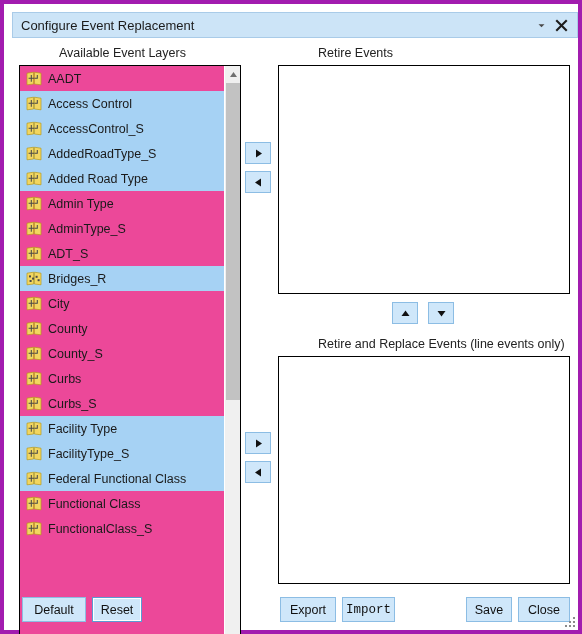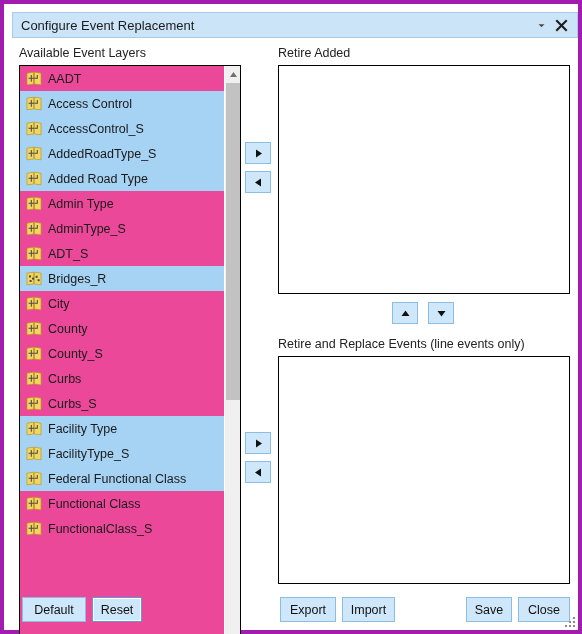--- a/index.html
+++ b/index.html
@@ -58,20 +58,21 @@
     flex: 0 0 auto;
   }
   .tb-btn svg { display: block; }
 
   
   .section-label {
     position: absolute;
     font-size: 12.5px;
     color: #222222;
     white-space: nowrap;
+    margin-left: 40px;
   }
 
   
   #available-list {
     position: absolute;
     left: 15px; top: 61px;
     width: 222px;
     height: 586px;
     box-sizing: border-box;
     border: 1px solid #000000;
@@ -177,21 +178,21 @@
     padding: 0 22px;
     white-space: nowrap;
   }
   .btn.focused {
     border: 1px solid #5a9bd4;
     box-shadow: inset 0 0 0 1px #ffffff;
   }
   #btn-default { left: 18px;  top: 593px; width: 64px; }
   #btn-reset   { left: 88px;  top: 593px; width: 50px; }
   #btn-export  { left: 276px; top: 593px; width: 56px; }
-  #btn-import  { left: 338px; top: 593px; width: 53px; }
+  #btn-import  { left: 338px; top: 593px; width: 53px; font-family: Liberation Mono, monospace; }
   #btn-save    { left: 462px; top: 593px; width: 46px; }
   #btn-close   { left: 514px; top: 593px; width: 52px; }
 
   
   #resize-grip {
     position: absolute;
     right: 2px; bottom: 2px;
     width: 12px; height: 12px;
     cursor: nwse-resize;
   }
@@ -211,21 +212,21 @@
     </div>
     <div class="tb-btn" style="margin-right:6px;">
       <svg width="13" height="13" viewBox="0 0 13 13" aria-hidden="true">
         <path d="M2 2 L11 11 M11 2 L2 11" stroke="#1d1d1d" stroke-width="2.1" stroke-linecap="square" fill="none"></path>
       </svg>
     </div>
   </div>
 
   <div class="section-label" style="left:15px; top:42px;">Available Event Layers</div>
 
-  <div class="section-label" style="left:274px; top:42px;">Retire Added</div>
+  <div class="section-label" style="left:274px; top:42px;">Retire Events</div>
 
   <div class="section-label" style="left:274px; top:333px;">Retire and Replace Events (line events only)</div>
 
   <div id="available-list">
     <div id="list-rows">
         <div class="list-row">
           <span style="display: flex;">
             <svg class="layer-icon" viewBox="0 0 16 15" aria-hidden="true">
               <path d="M1 2.2 L7.6 1.2 L7.6 13 L1 13.8 Z" fill="#f2d661" stroke="#b99b18" stroke-width="0.7"></path>
               <path d="M8.4 1.2 L15 2.2 L15 13.8 L8.4 13 Z" fill="#f2d661" stroke="#b99b18" stroke-width="0.7"></path>

